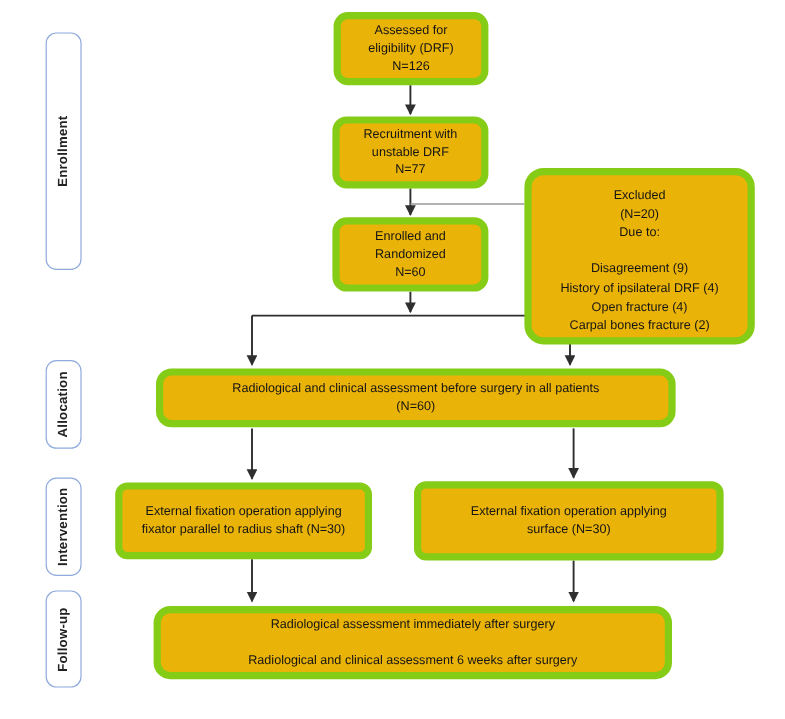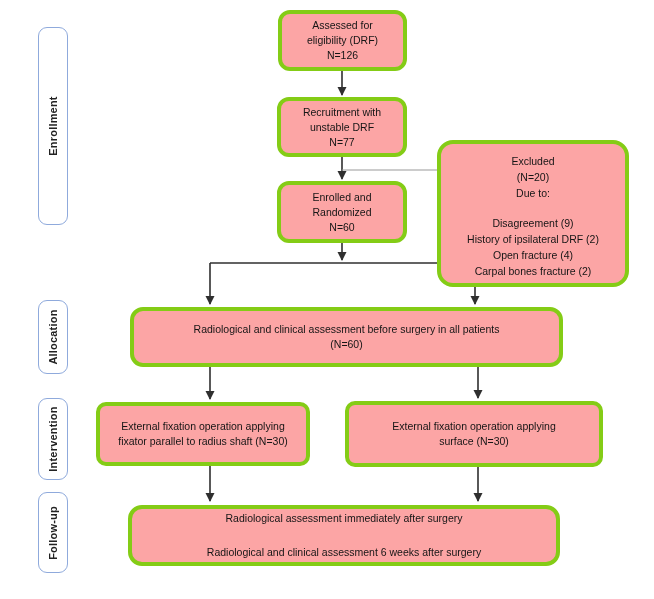--- a/index.html
+++ b/index.html
@@ -1,22 +1,22 @@
 <!DOCTYPE html>
 <html><head>
 <meta charset="utf-8">
 <style>
   html,body{margin:0;padding:0;background:#ffffff;}
   body{width:654px;height:599px;font-family:"Liberation Sans",sans-serif;color:#1a1a1a;}
   #canvas{position:relative;width:654px;height:599px;background:#ffffff;overflow:hidden;}
   svg.connectors{position:absolute;left:0;top:0;z-index:1;pointer-events:none;}
 
   .box{
-    position:absolute;z-index:2;background:#fca5a5;
-    border:4px solid #84cc16;border-radius:12px;
+    position:absolute;z-index:2;background:#eab308;
+    border:6px solid #84cc16;border-radius:12px;
     display:flex;flex-direction:column;align-items:center;justify-content:center;
     text-align:center;font-size:10.5px;line-height:15px;color:#151515;
     box-sizing:border-box;padding:2px 3px;
   }
   .box .line{display:block;min-height:1.35em;white-space:nowrap;}
 
   .box.excluded{justify-content:flex-start;padding-top:9px;border-radius:16px;line-height:16px;margin-top:47px;}
   .box.wide{border-radius:13px;}
   .box.bottom{border-radius:14px;}
 
@@ -81,32 +81,32 @@
     <span class="line">unstable DRF</span>
     <span class="line">N=77</span>
   </div>
 
   <div class="box excluded" style="left:437px;top:93px;width:192px;height:147px;">
     <span class="line">Excluded</span>
     <span class="line">(N=20)</span>
     <span class="line">Due to:</span>
     <span class="line"></span>
     <span class="line">Disagreement (9)</span>
-    <span class="line">History of ipsilateral DRF (2)</span>
+    <span class="line">History of ipsilateral DRF (4)</span>
     <span class="line">Open fracture (4)</span>
     <span class="line">Carpal bones fracture (2)</span>
   </div>
 
   <div class="box" style="left:277px;top:181px;width:130px;height:62px;">
     <span class="line">Enrolled and</span>
     <span class="line">Randomized</span>
     <span class="line">N=60</span>
   </div>
 
-  <div class="box wide" style="left:130px;top:307px;width:433px;height:60px;">
+  <div class="box wide" style="left:130px;top:307px;width:433px;height:49px;">
     <span class="line">Radiological and clinical assessment before surgery in all patients</span>
     <span class="line">(N=60)</span>
   </div>
 
   <div class="box" style="left:96px;top:402px;width:214px;height:64px;border-radius:10px;">
     <span class="line">External fixation operation applying</span>
     <span class="line">fixator parallel to radius shaft (N=30)</span>
   </div>
 
   <div class="box" style="left:345px;top:401px;width:258px;height:66px;border-radius:10px;">

